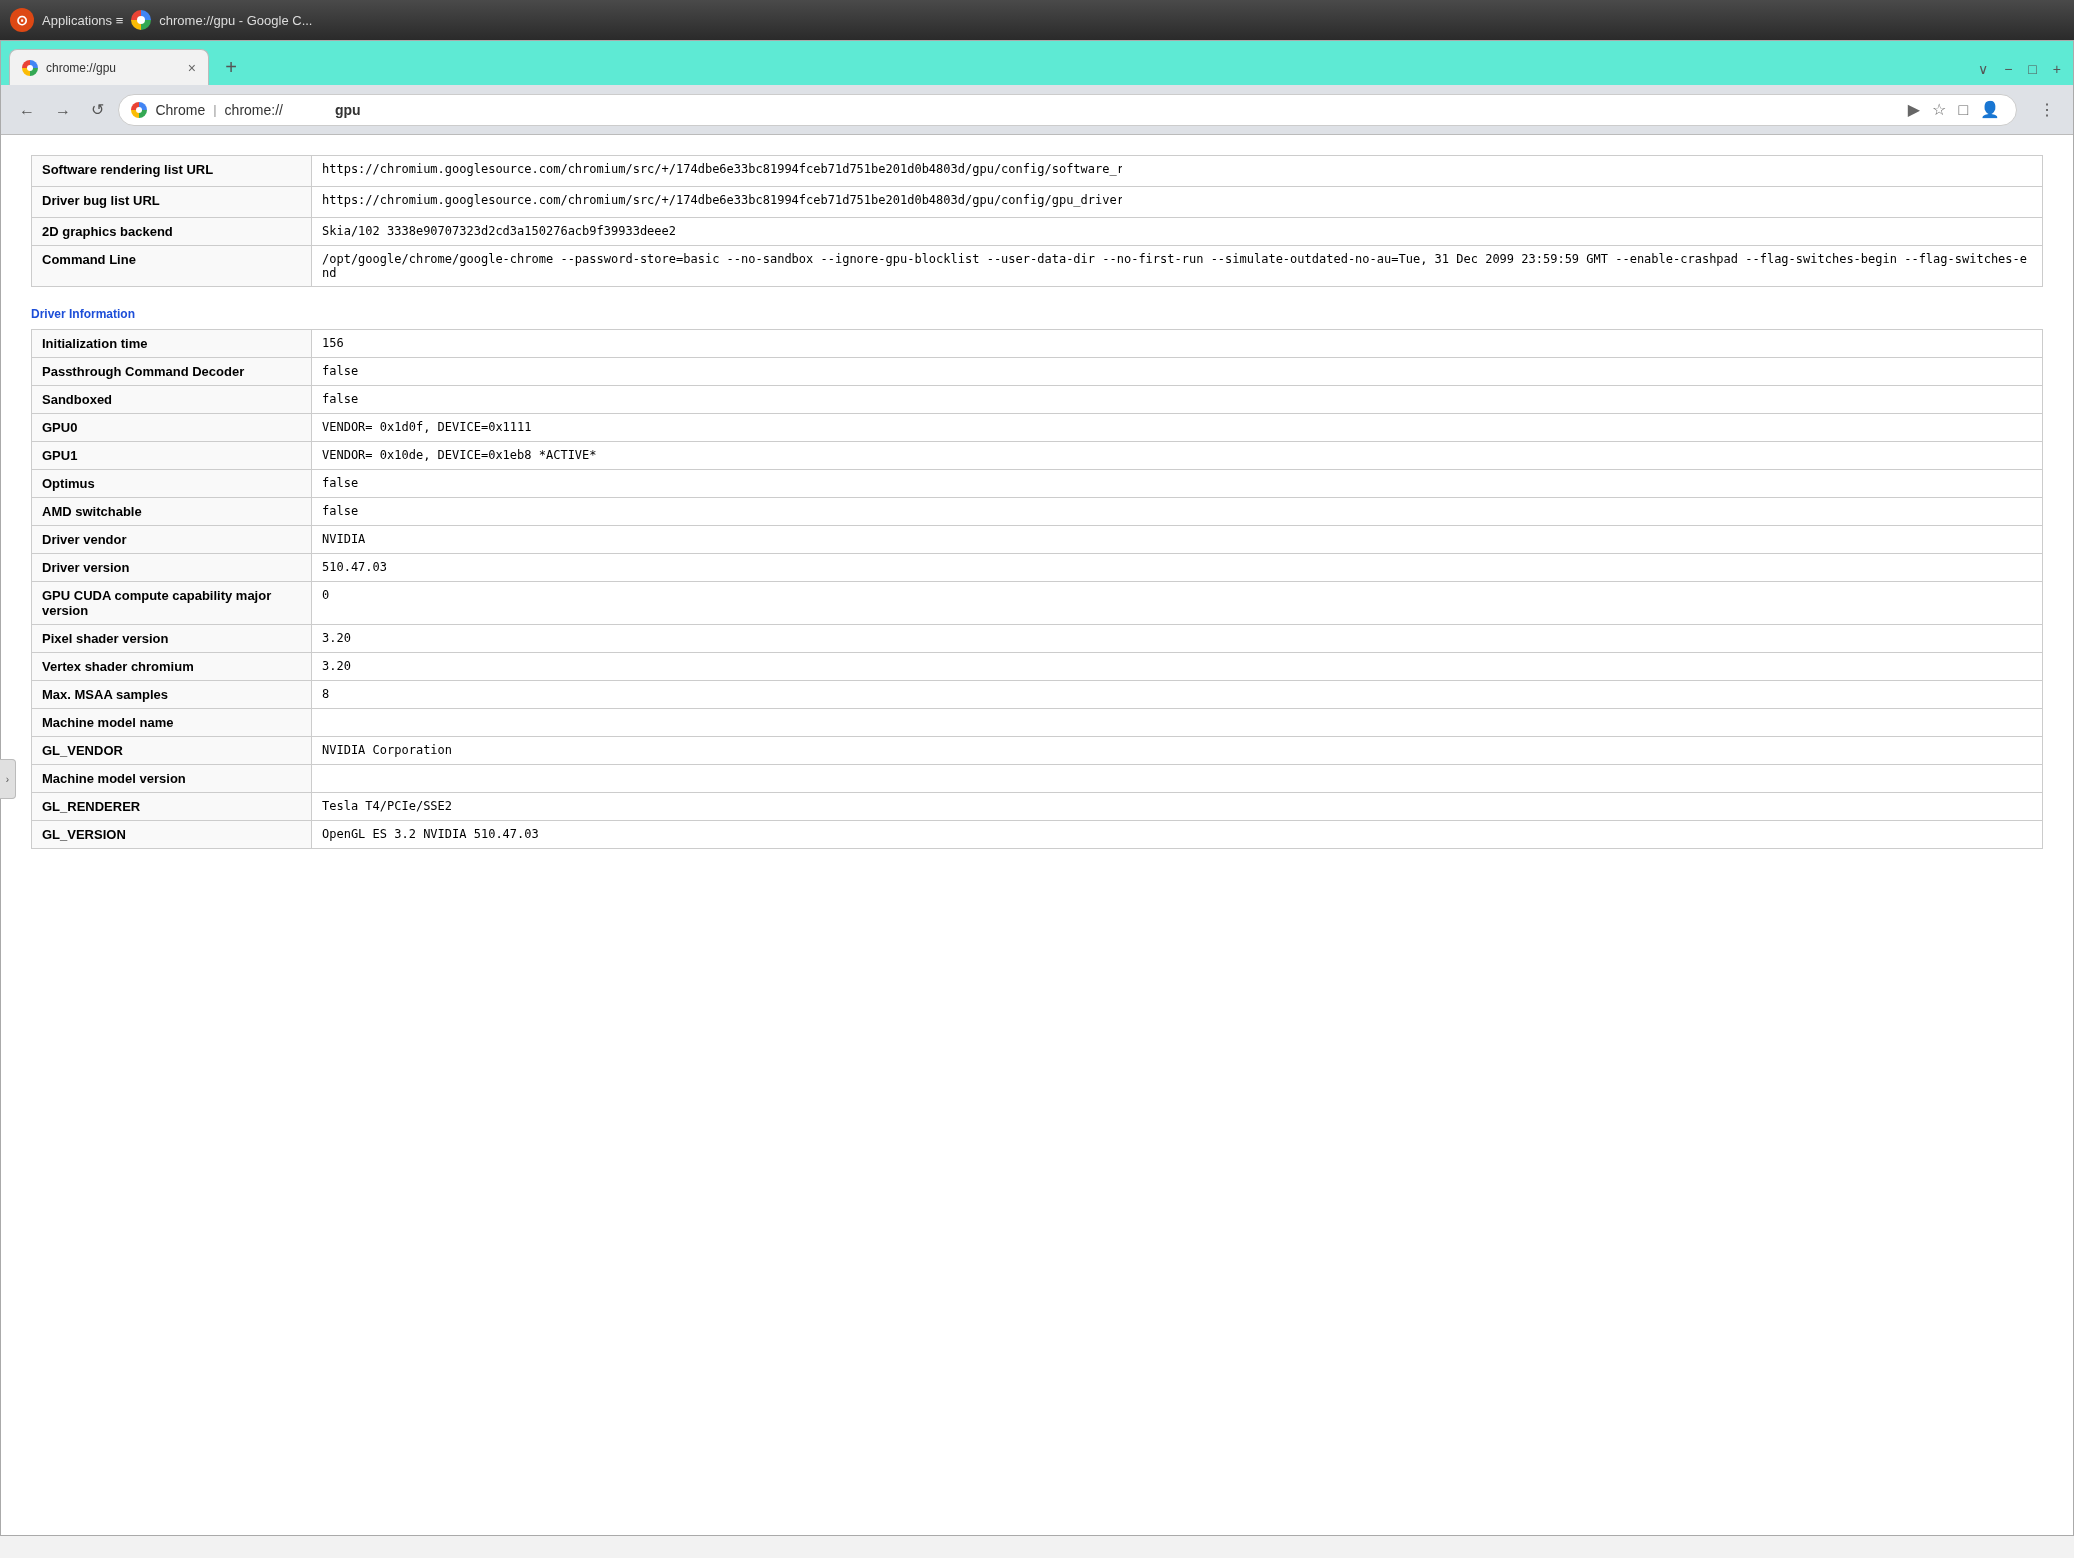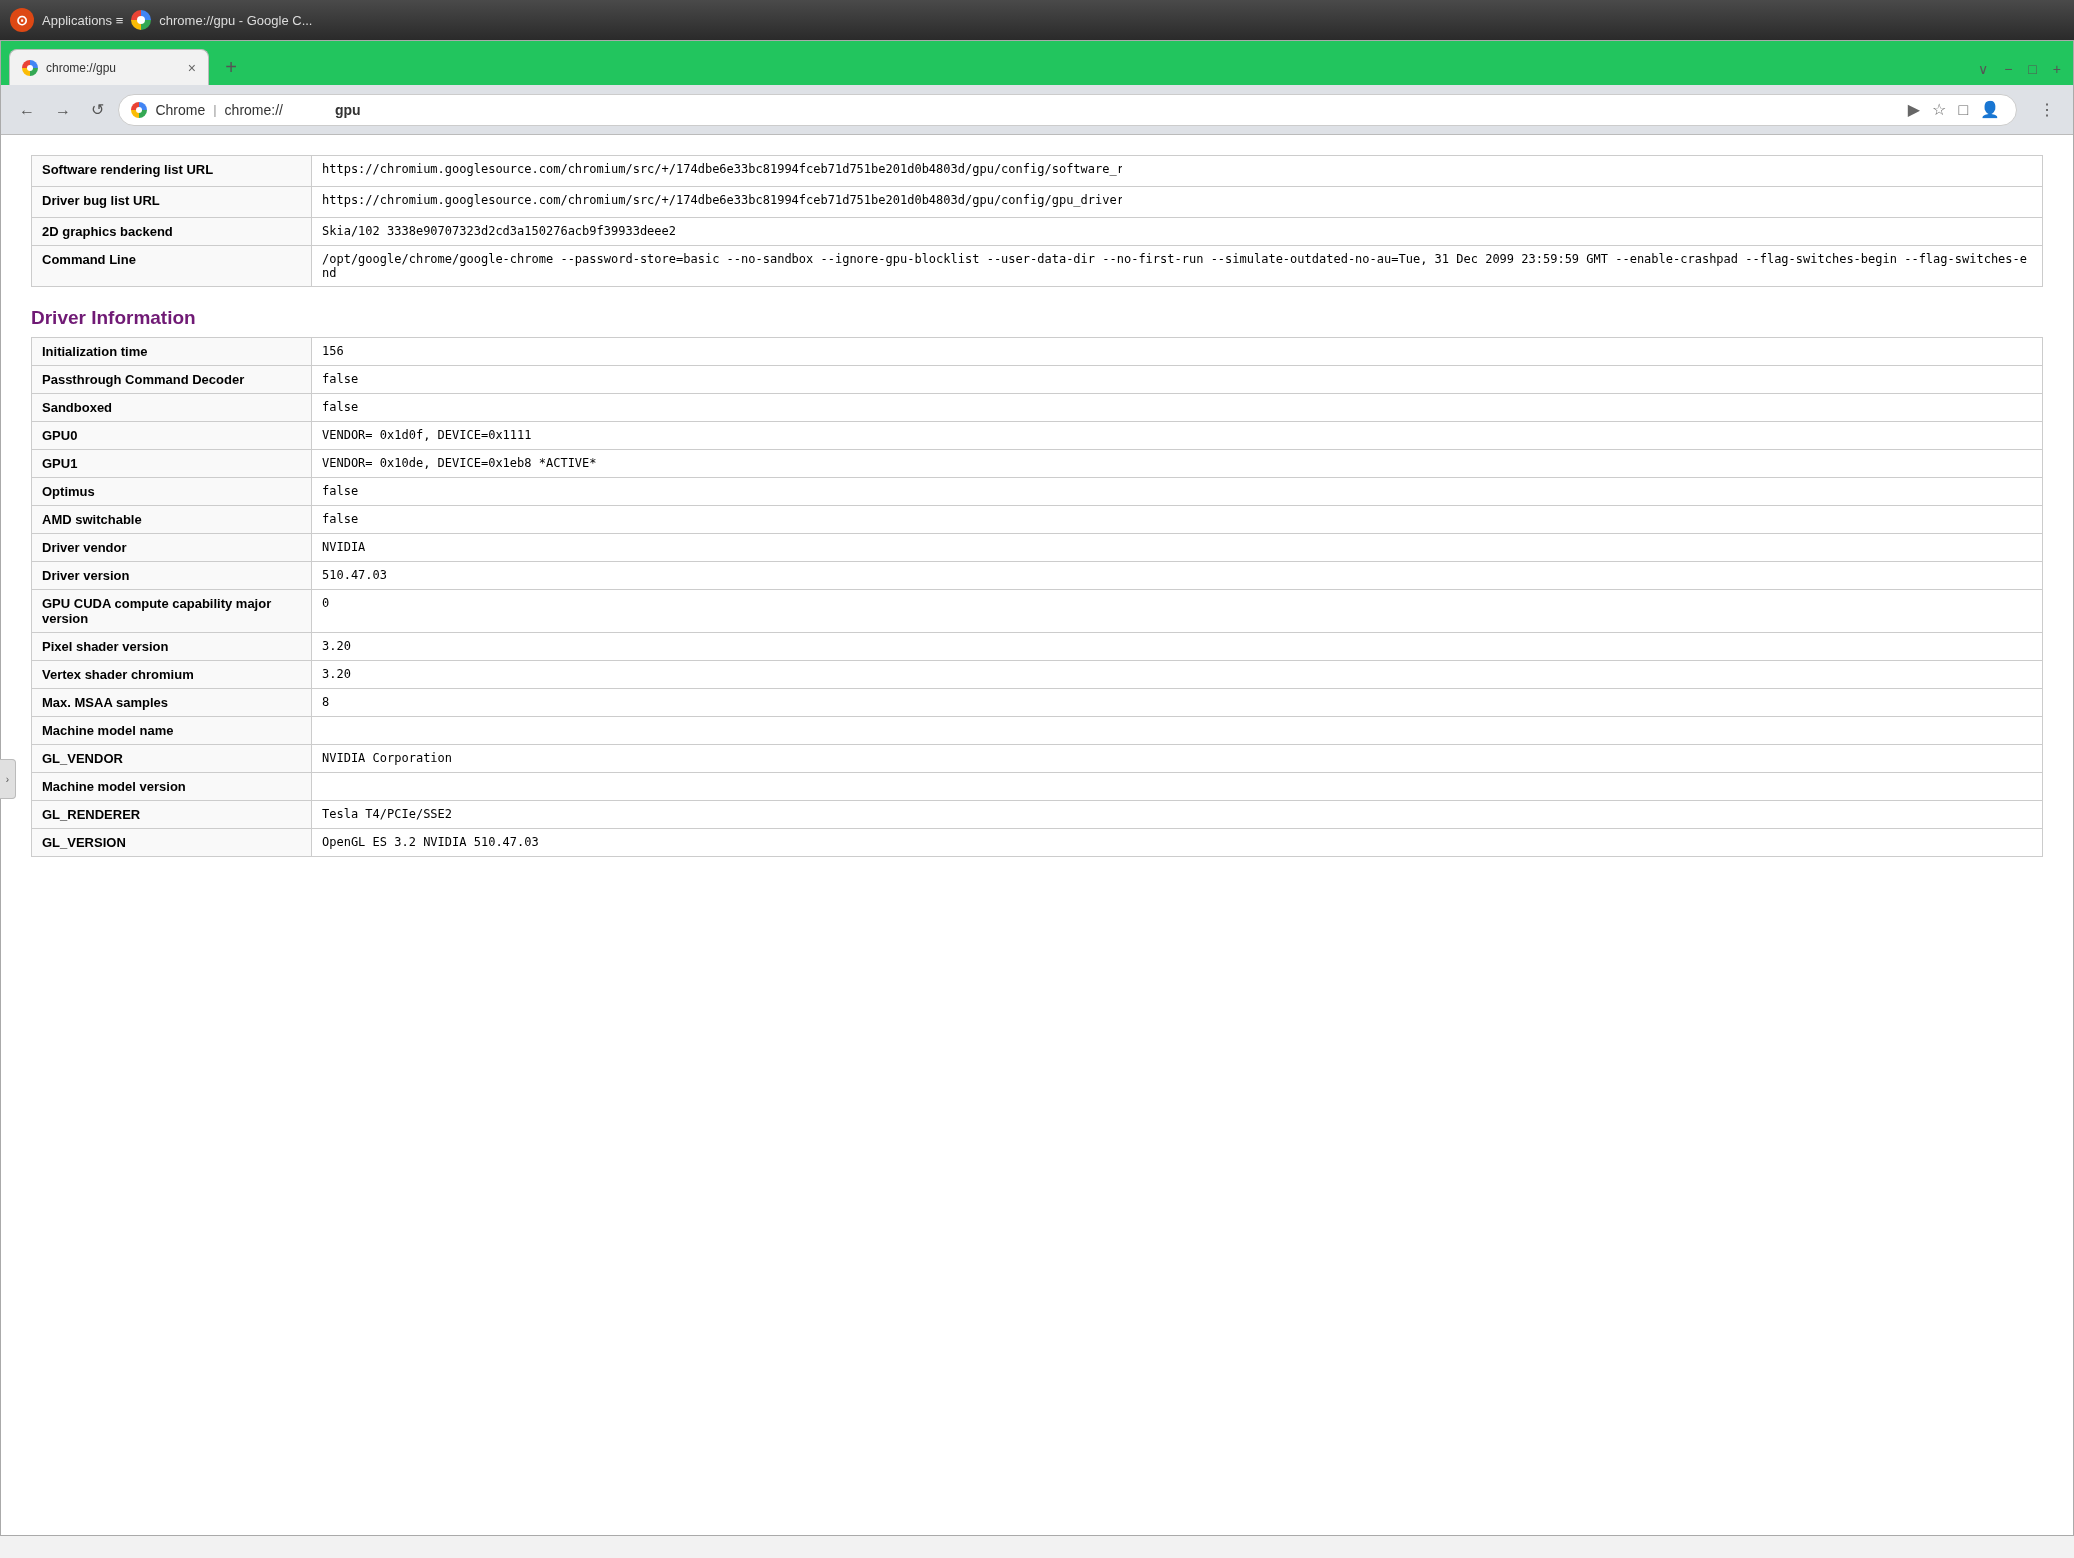--- a/index.html
+++ b/index.html
@@ -44,21 +44,21 @@
     }
 
     
     .browser-frame {
       background: #dee1e6;
       border: 1px solid #aaa;
     }
 
     
     .tab-bar {
-      background: #22c55e;
+      background: #5eead4;
       height: 44px;
       display: flex;
       align-items: flex-end;
       padding: 0 8px;
       gap: 4px;
     }
     .tab {
       background: #f2f2f2;
       border-radius: 8px 8px 0 0;
       height: 36px;
@@ -158,23 +158,23 @@
     
     .page-content {
       background: white;
       min-height: 1400px;
       padding: 20px 30px;
       overflow: auto;
     }
 
     
     .section-header {
-      font-size: 19px;
+      font-size: 12px;
       font-weight: bold;
-      color: #701a75;
+      color: #1d4ed8;
       margin: 20px 0 8px 0;
     }
     .info-table {
       width: 100%;
       border-collapse: collapse;
       border: 1px solid #ccc;
       margin-bottom: 8px;
     }
     .info-table td {
       border: 1px solid #ccc;

